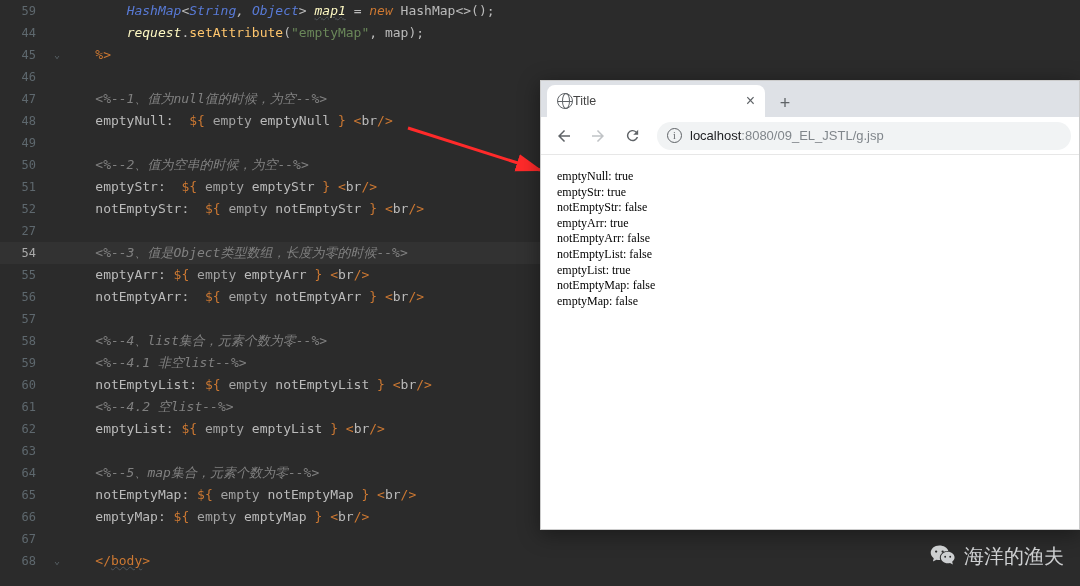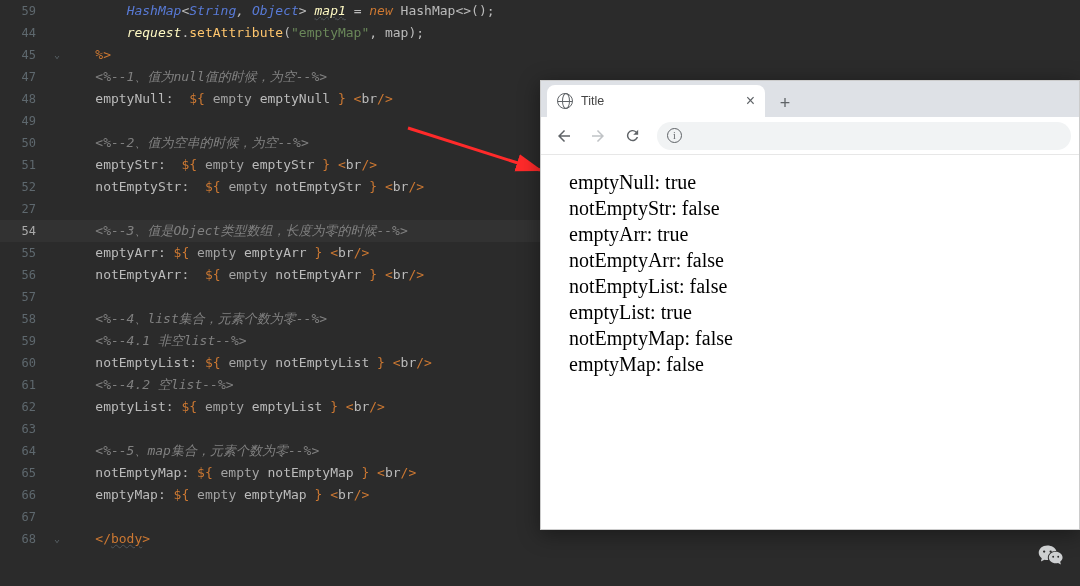--- a/index.html
+++ b/index.html
@@ -88,21 +88,21 @@
       padding: 4px 6px 0;
     }
     .tab {
       background: #fff;
       border-radius: 8px 8px 0 0;
       height: 32px;
       width: 218px;
       padding: 0 10px;
       display: flex;
       align-items: center;
-      gap: 8px;
+      gap: 0;
       font-size: 12.5px;
       color: #444;
     }
     .tab .globe {
       width: 16px; height: 16px;
       border: 1.1px solid #5f6367;
       border-radius: 50%;
       position: relative;
       flex-shrink: 0;
     }
@@ -166,24 +166,24 @@
     .url-box .info {
       width: 15px; height: 15px;
       border:1.2px solid #5f6367;
       border-radius:50%;
       display:flex;align-items:center;justify-content:center;
       font-size:10px;color:#5f6367;font-family:serif;
     }
     .url-box .host { color: #202124; }
     .url-box .path { color: #80868b; }
     .page {
-      padding: 14px 28px;
+      padding: 14px 16px;
       color: #000;
       font-family: "Times New Roman", serif;
-      font-size: 20px;
+      font-size: 12px;
       line-height: 1.3;
     }
 
     .watermark {
       position: absolute;
       right: 16px;
       bottom: 16px;
       display: flex;
       align-items: center;
       gap: 8px;
@@ -211,20 +211,25 @@
       <div class="gutter">44</div>
       <div class="fold"></div>
       <div class="code">        <span class="c-var">request</span><span class="c-op">.</span><span class="c-fn">setAttribute</span><span class="c-op">(</span><span class="c-str">"emptyMap"</span><span class="c-op">, map);</span></div>
     </div>
     <div class="line">
       <div class="gutter">45</div>
       <div class="fold">⌄</div>
       <div class="code">    <span class="c-tag">%&gt;</span></div>
     </div>
     <div class="line">
+      <div class="gutter">46</div>
+      <div class="fold"></div>
+      <div class="code"></div>
+    </div>
+    <div class="line">
       <div class="gutter">47</div>
       <div class="fold"></div>
       <div class="code">    <span class="c-cmt">&lt;%--1、值为null值的时候，为空--%&gt;</span></div>
     </div>
     <div class="line">
       <div class="gutter">48</div>
       <div class="fold"></div>
       <div class="code">    <span class="c-plain">emptyNull:  </span><span class="c-el">${ </span><span class="c-el-kw">empty </span><span class="c-plain">emptyNull </span><span class="c-el">}</span><span class="c-tag"> &lt;</span><span class="c-close">br</span><span class="c-tag">/&gt;</span></div>
     </div>
     <div class="line">
@@ -358,34 +363,39 @@
           <path d="M4 13h12.2l-5.6 5.6L12 20l8-8-8-8-1.4 1.4L16.2 11H4z" fill="#c0c3c6"></path>
         </svg>
     </div>
     <div class="nav-btn">
       <svg width="17" height="17" viewBox="0 0 24 24">
           <path d="M17.6 6.3A8 8 0 1 0 19.9 14h-2.1a6 6 0 1 1-1.4-6.3L13 11h7V4z" fill="#5f6367"></path>
         </svg>
     </div>
     <div class="url-box">
       <span class="info">i</span>
+      <span>
+        <span class="host">localhost</span><span class="path">:8080</span><span class="path">/09_EL_JSTL/g.jsp</span>
+      </span>
     </div>
   </div>
   <div class="page" id="page-output">
       <div>emptyNull: true</div>
+      <div>emptyStr: true</div>
       <div>notEmptyStr: false</div>
       <div>emptyArr: true</div>
       <div>notEmptyArr: false</div>
       <div>notEmptyList: false</div>
       <div>emptyList: true</div>
       <div>notEmptyMap: false</div>
       <div>emptyMap: false</div>
     </div>
 </div>
 
 <div class="watermark">
   <span class="wm-icon">
     <svg viewBox="0 0 36 30">
         <path fill="#e4e6e8" d="M13 2C6 2 1 6.5 1 12c0 3 1.6 5.7 4.2 7.5L4 24l5-2.5c1.3.3 2.6.5 4 .5.4 0 .8 0 1.2-.1-.4-1-.6-2.1-.6-3.2 0-5 4.8-9.1 10.7-9.1.4 0 .8 0 1.2.1C24 5 19 2 13 2zM8.5 8.7a1.6 1.6 0 1 1 0 3.2 1.6 1.6 0 0 1 0-3.2zm9 0a1.6 1.6 0 1 1 0 3.2 1.6 1.6 0 0 1 0-3.2z"></path>
         <path fill="#e4e6e8" d="M34 18.5c0-4.4-4.3-8-9.5-8S15 14.1 15 18.5s4.3 8 9.5 8c1.1 0 2.2-.2 3.2-.5l4 2-1-3.6c2-1.5 3.3-3.6 3.3-5.9zM21 16.2a1.3 1.3 0 1 1 0 2.6 1.3 1.3 0 0 1 0-2.6zm7 0a1.3 1.3 0 1 1 0 2.6 1.3 1.3 0 0 1 0-2.6z"></path>
       </svg>
   </span>
+  <span>海洋的渔夫</span>
 </div>
 
 </body></html>

